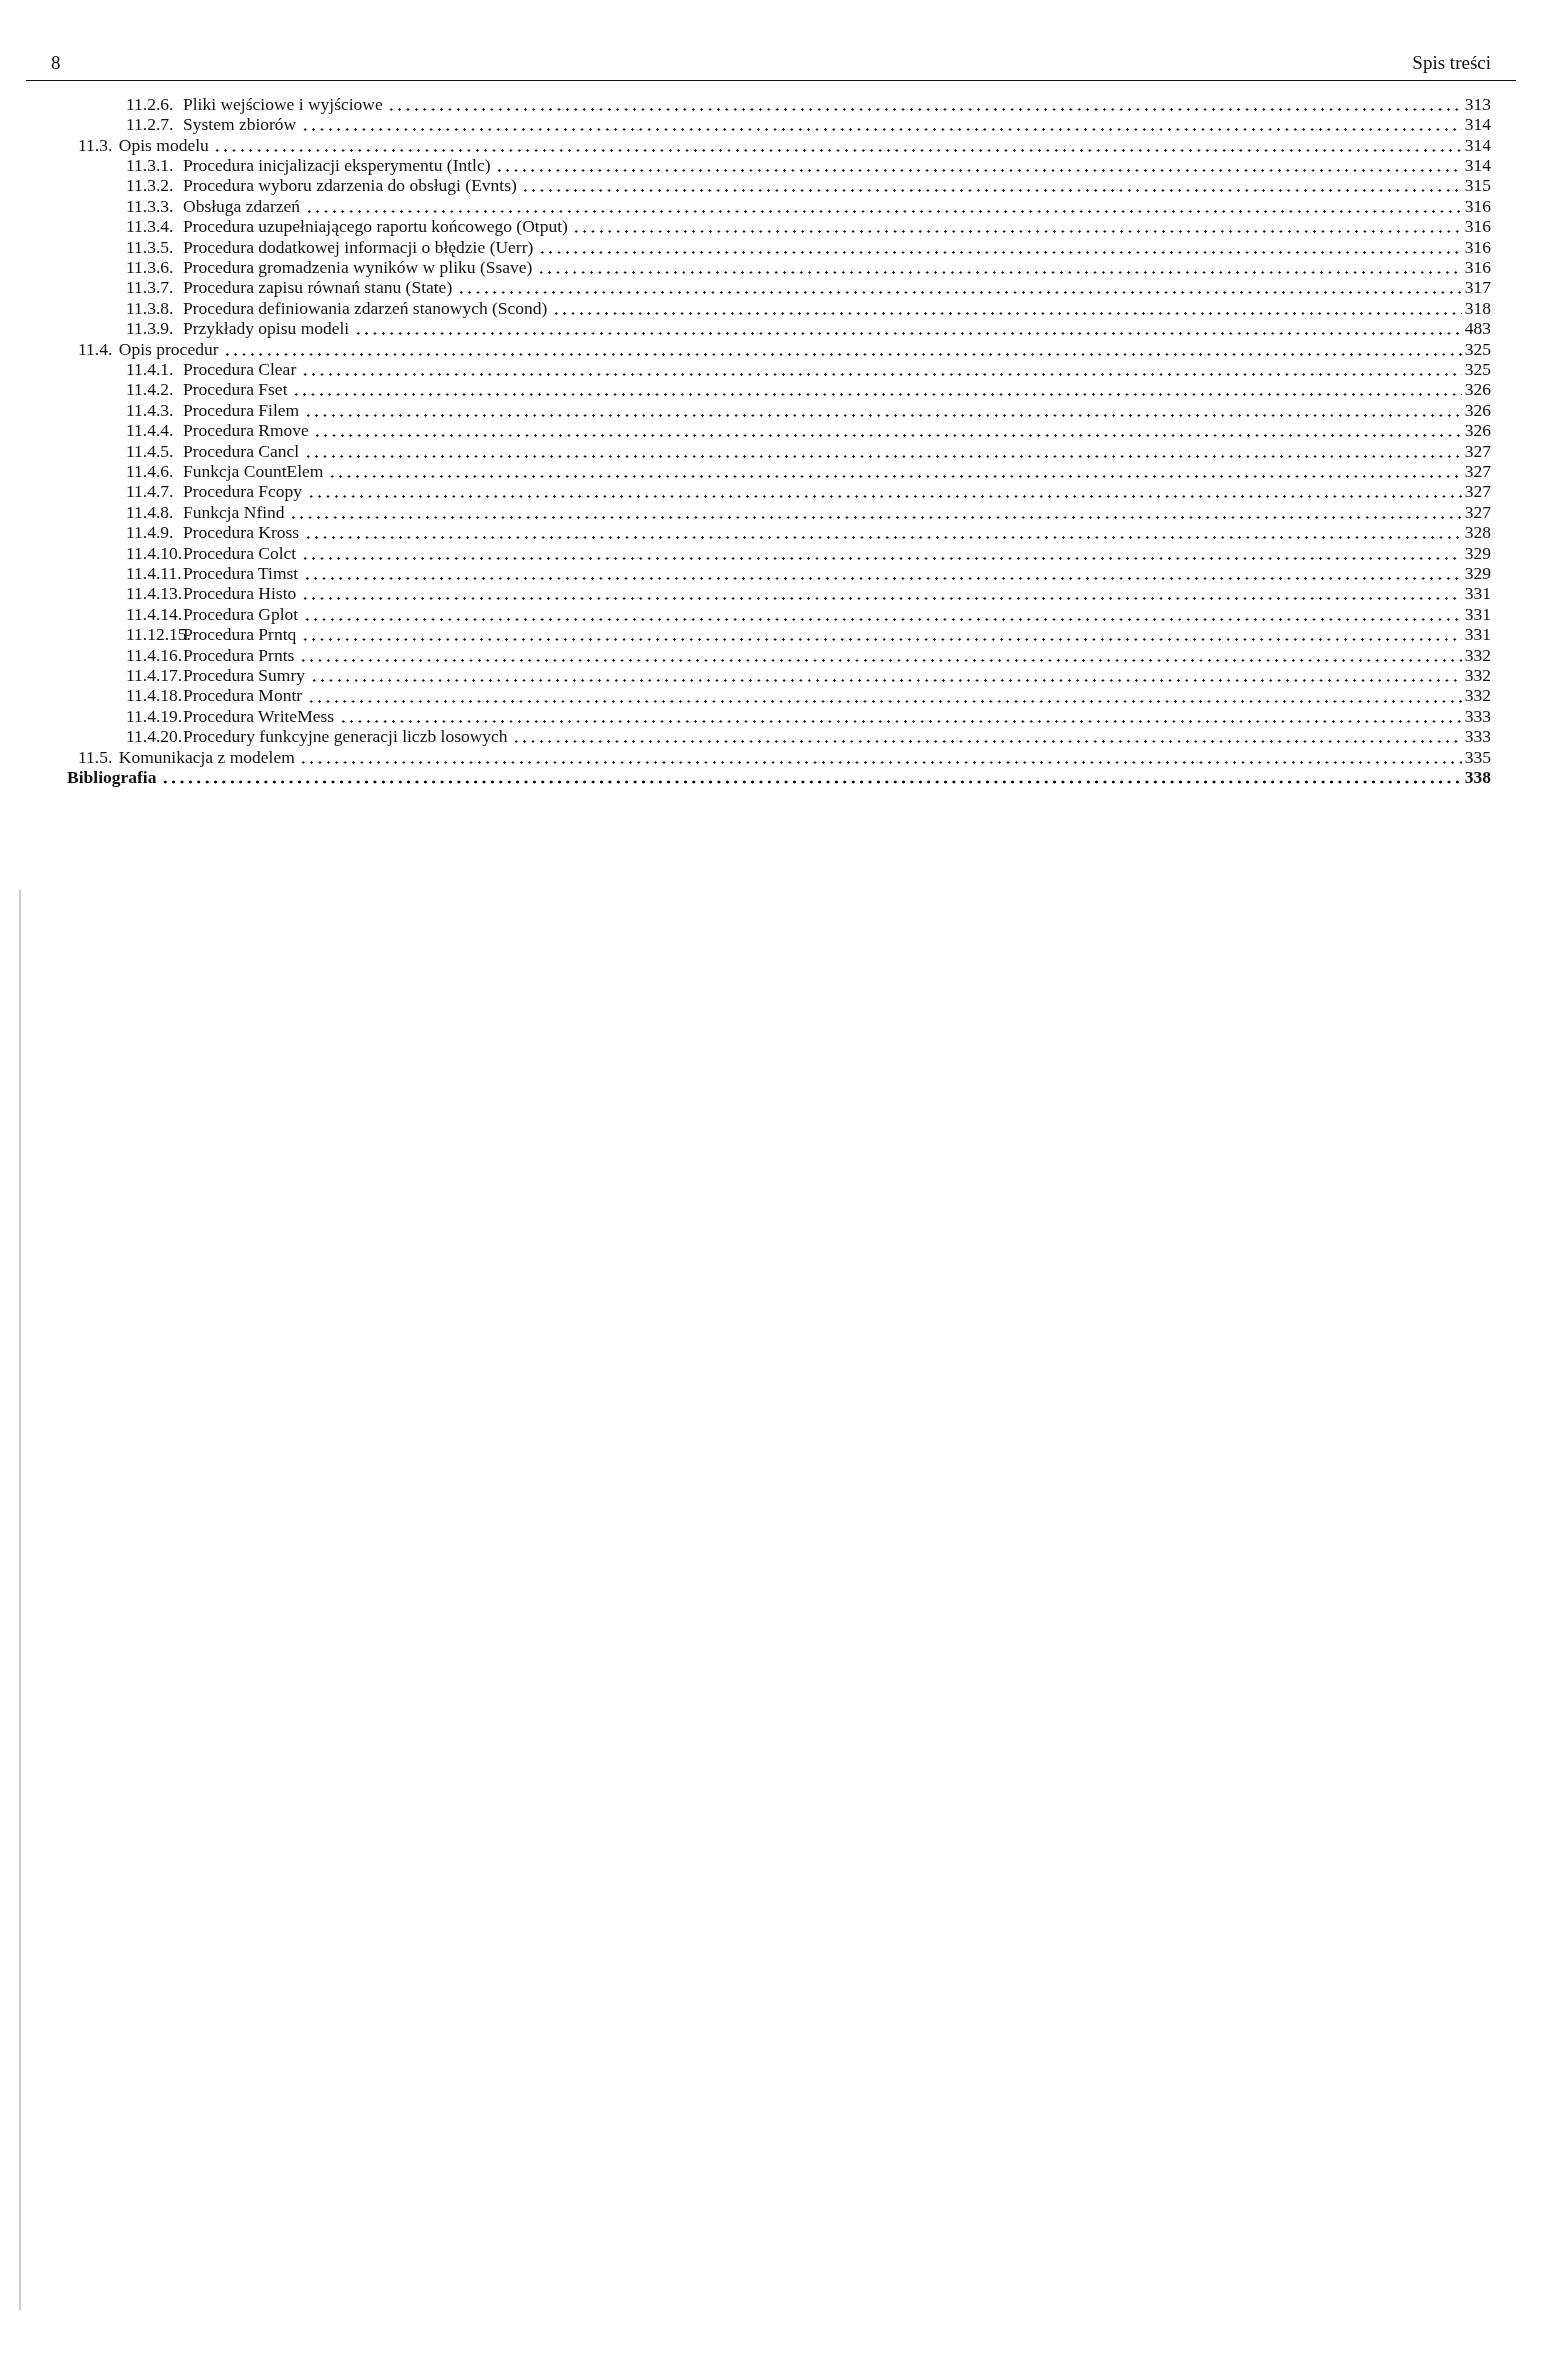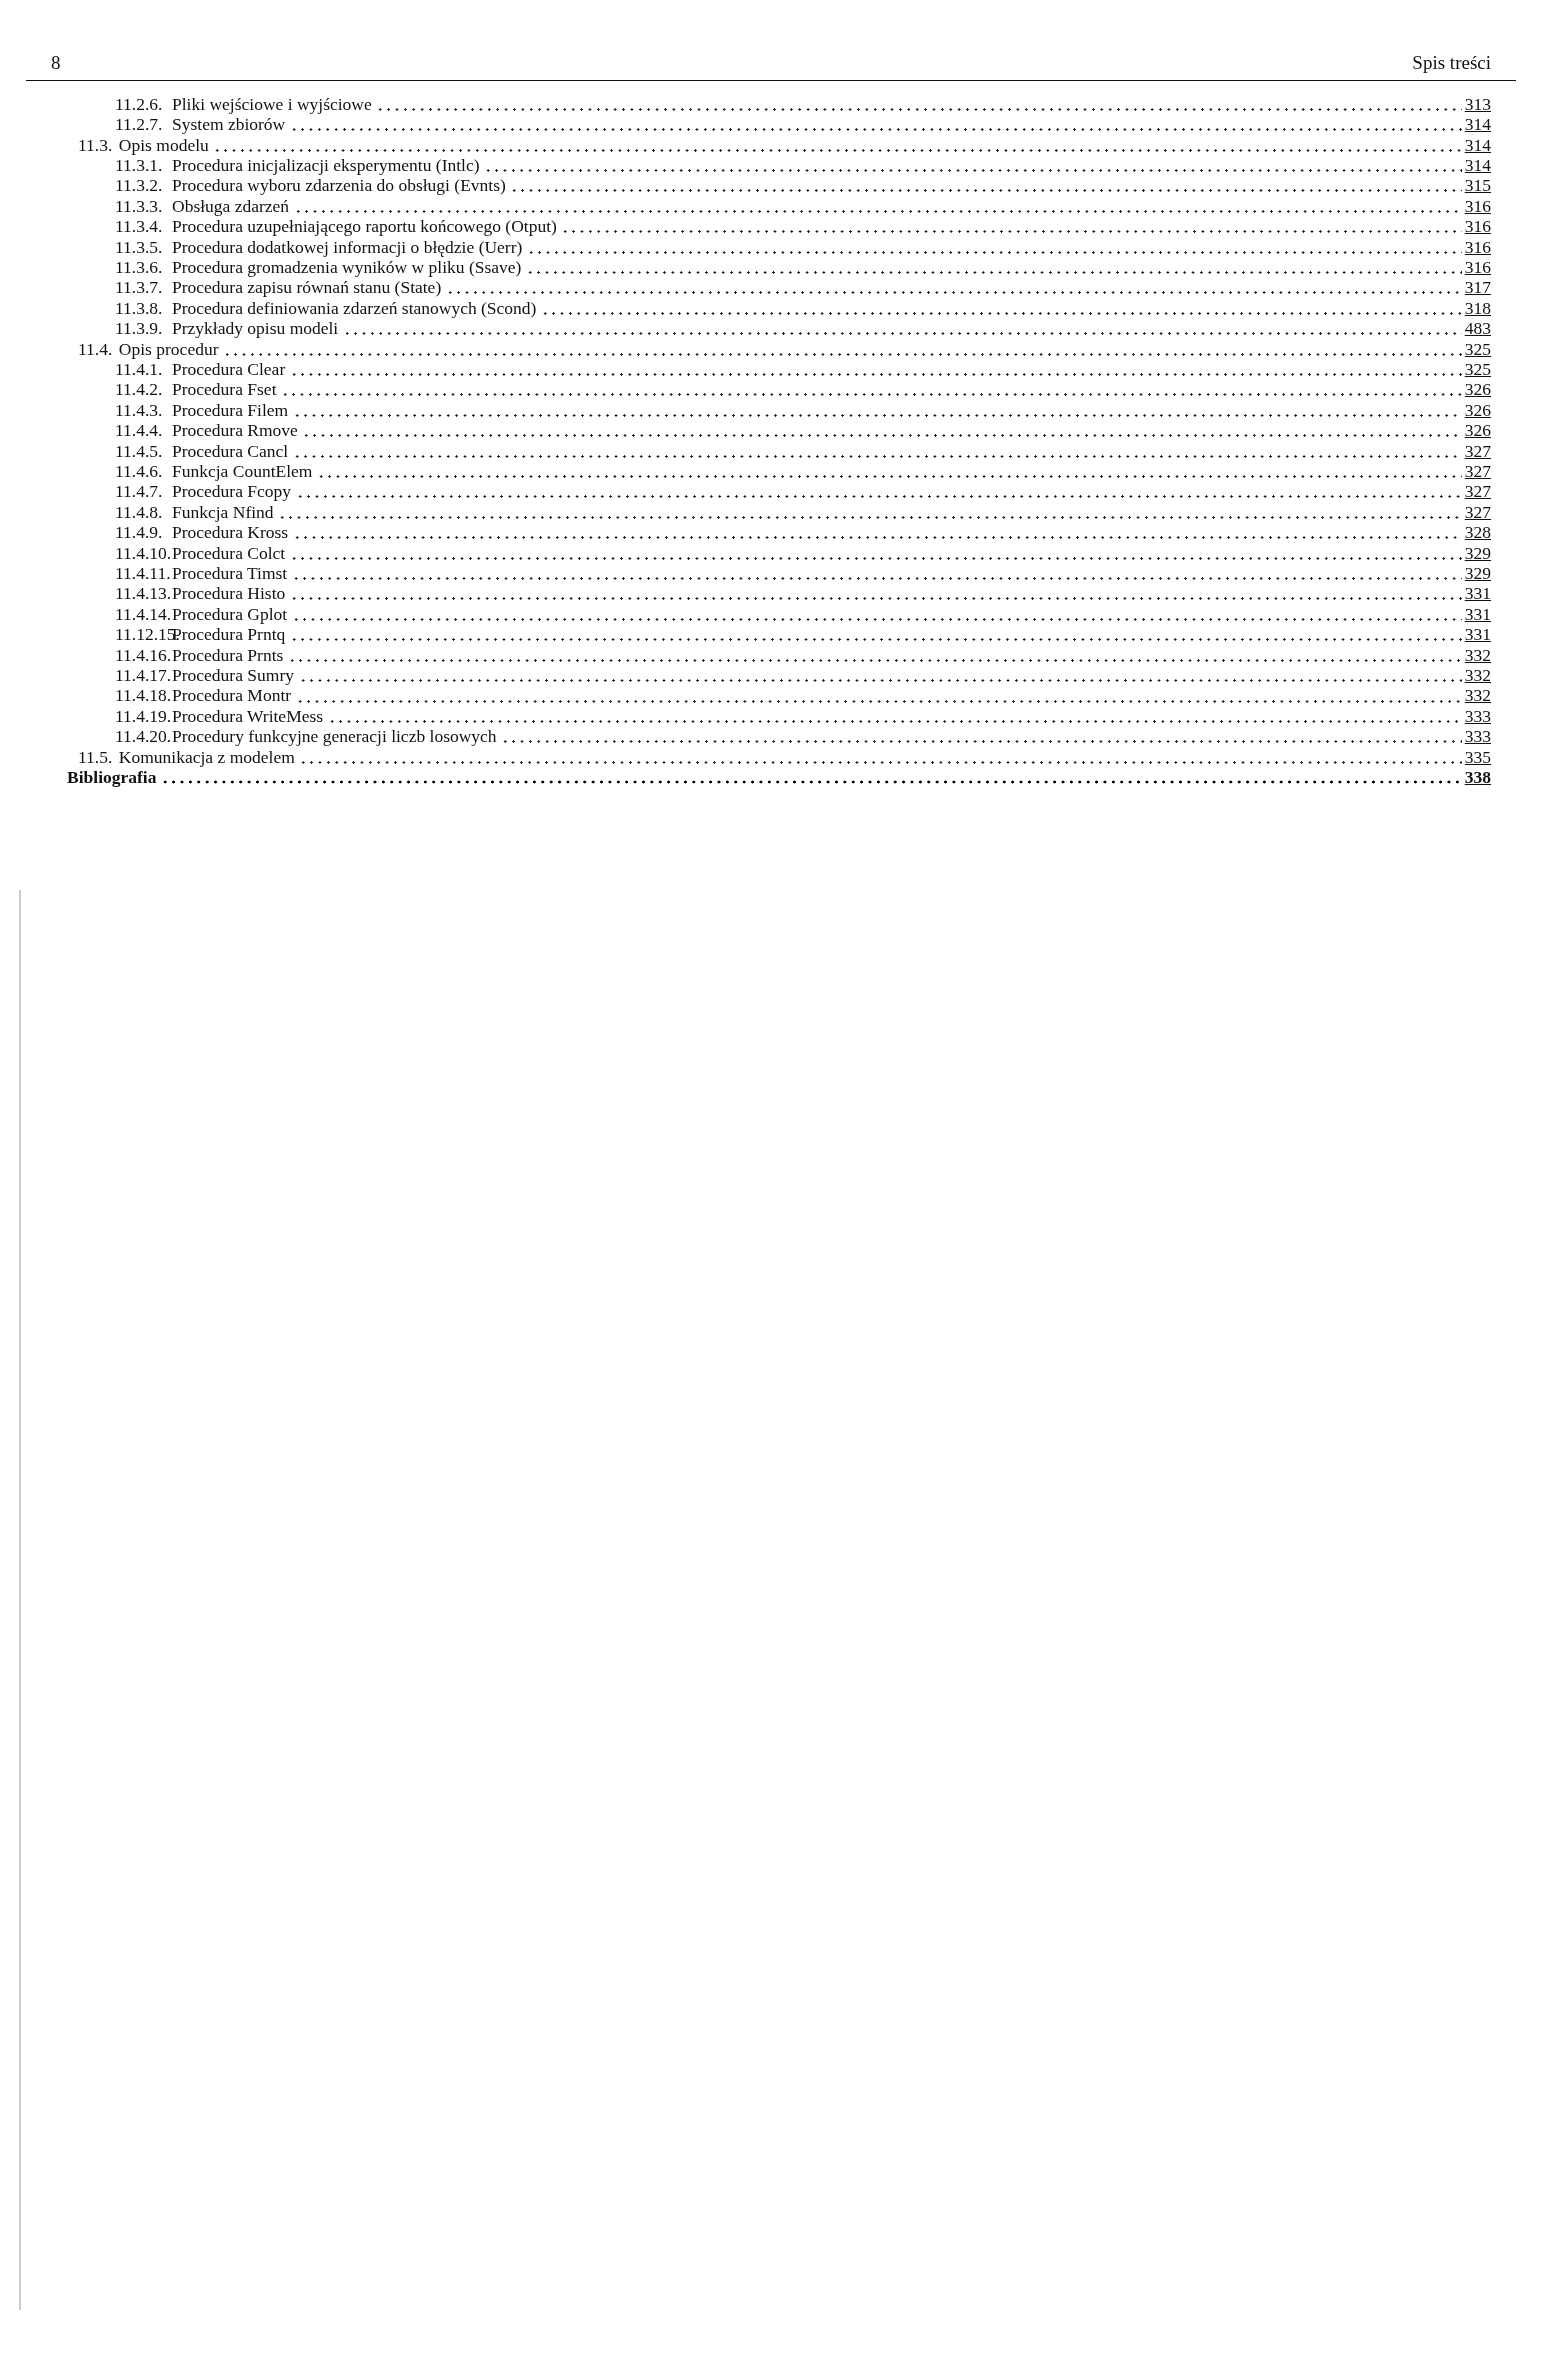--- a/index.html
+++ b/index.html
@@ -41,20 +41,21 @@
     white-space: nowrap;
   }
   .toc-row .num {
     flex: none;
   }
   .toc-row.level-3 {
     padding-left: 64px;
   }
   .toc-row.level-3 .num {
     width: 57px;
+    margin-left: 11px;
   }
   .toc-row.level-2 {
     padding-left: 27px;
   }
   .toc-row.level-2 .num {
     margin-right: 6.5px;
   }
   .toc-row.level-1 {
     padding-left: 0;
   }
@@ -68,21 +69,20 @@
     align-self: flex-end;
     margin: 0 3.2px 3.2px 4.5px;
     background-image: radial-gradient(circle, #1a1a1a 1.1px, transparent 1.4px);
     background-size: 8.4px 3.2px;
     background-repeat: repeat-x;
     background-position: left bottom;
   }
   .toc-row .pagenum {
     flex: none;
     text-align: left;
-    text-decoration: underline;
   }
   .toc-row.bold {
     font-weight: bold;
     margin-left: 16px;
   }
   .toc-row.bold .leader {
     background-image: radial-gradient(circle, #000000 1.3px, transparent 1.6px);
     background-size: 8.4px 3.9px;
     height: 4.5px;
   }

